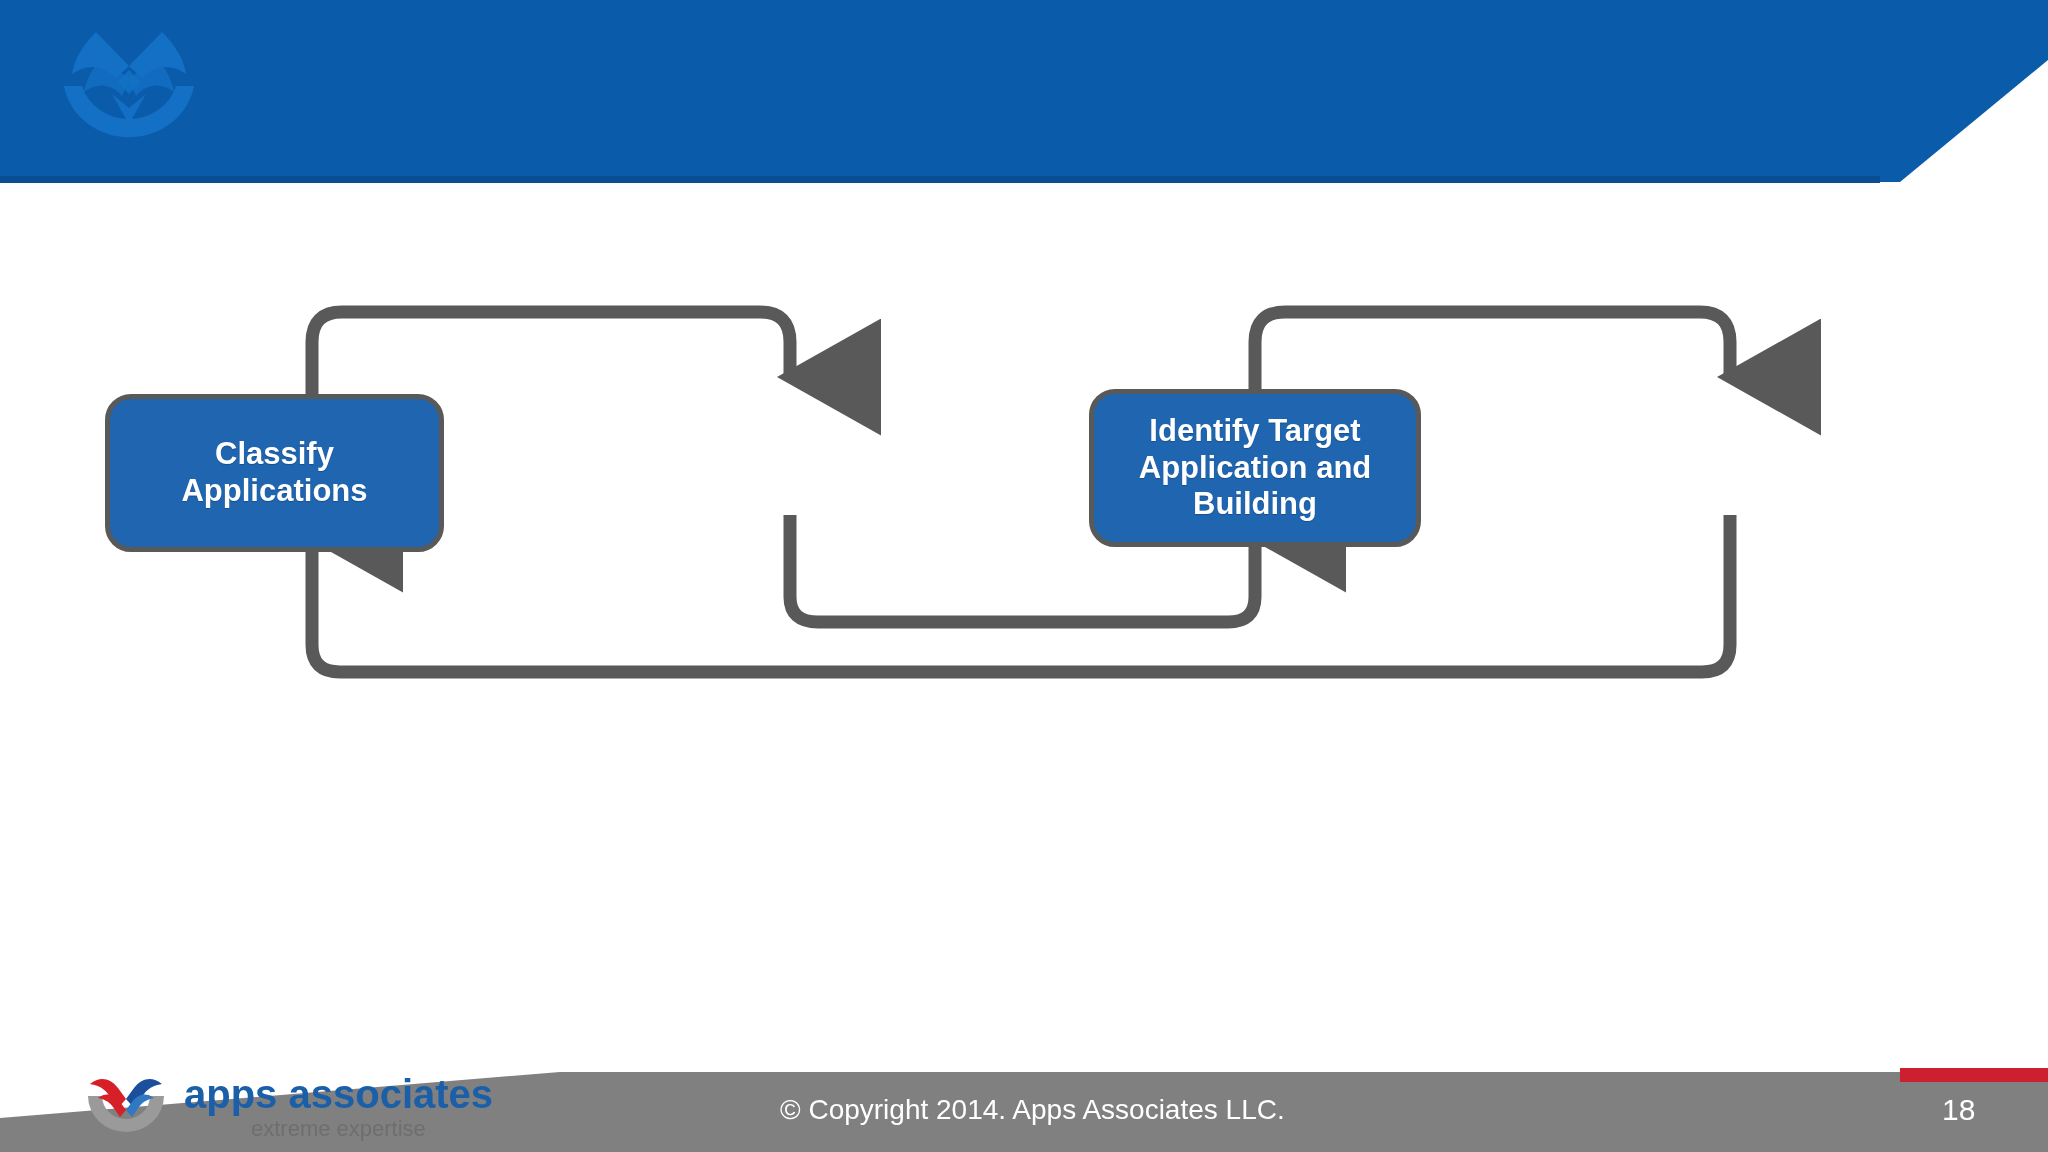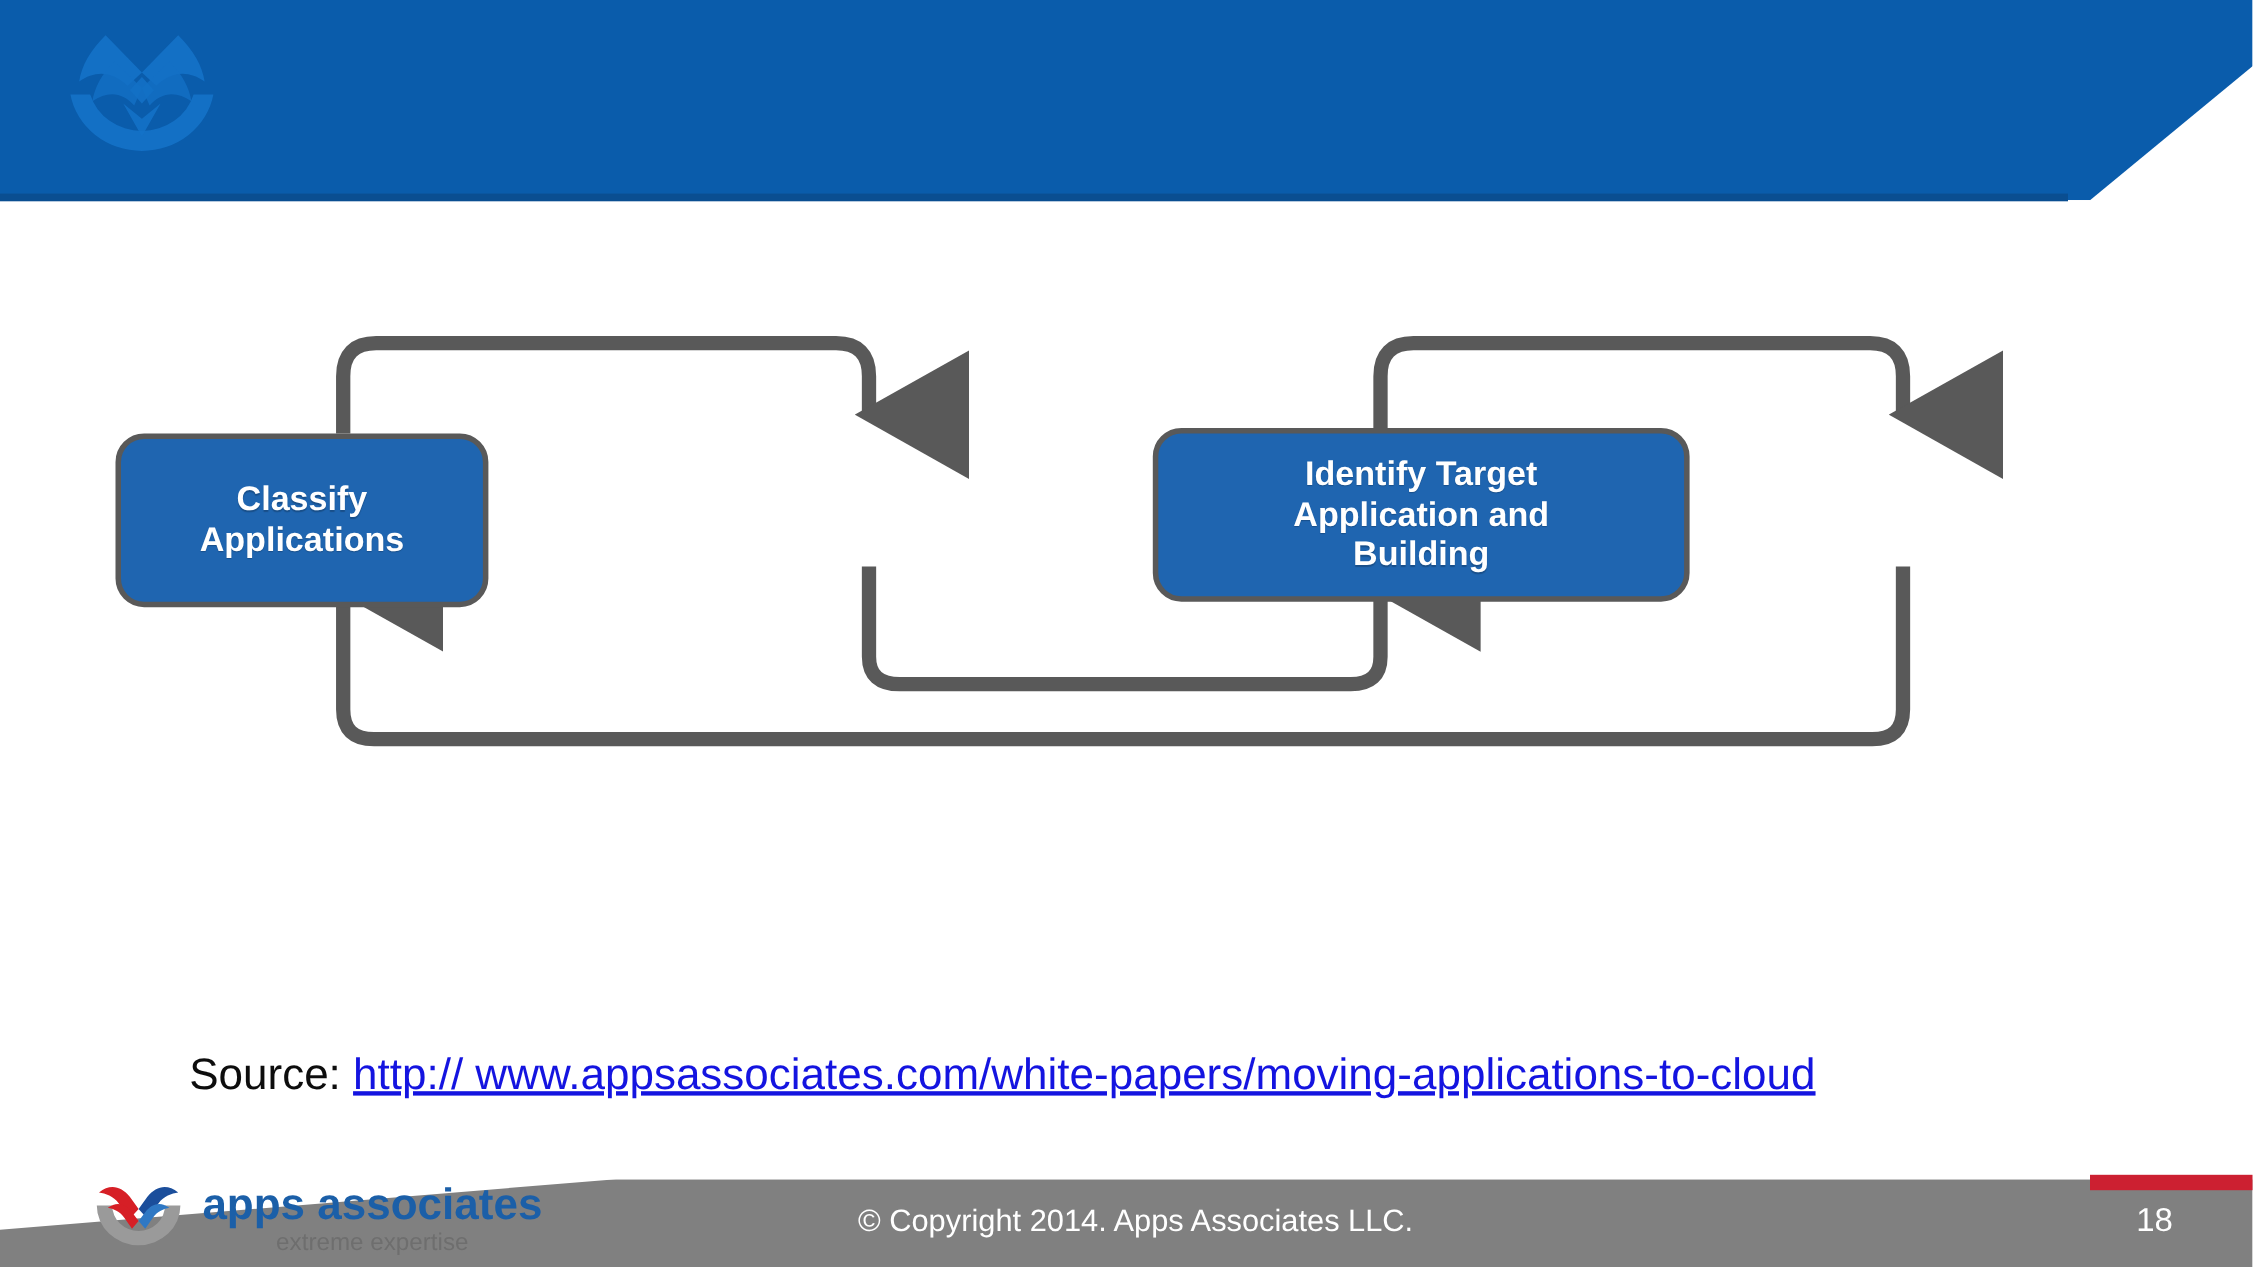--- a/index.html
+++ b/index.html
@@ -210,33 +210,30 @@
     </svg>
 
     <div class="proc-box" style="left:105px; top:212px; width:339px; height:158px;">
       <span>
         <span>Classify</span><br>
         <span>Applications</span>
       </span>
     </div>
 
 
-    <div class="proc-box" style="left:1048px; top:207px; width:488px; height:158px;">
+    <div class="proc-box" style="left:1089px; top:207px; width:332px; height:158px;">
       <span>
         <span>Identify Target</span><br>
         <span>Application and</span><br>
         <span>Building</span>
       </span>
     </div>
 
   </div>
 
-  <div class="source-line">
-    <span class="source-label">Source: </span><a class="source-link" href="#">http:// www.appsassociates.com/white-papers/moving-applications-to-cloud</a>
-  </div>
 
   <div class="footer-red"></div>
   <div class="footer-bar"></div>
 
   <div class="brand-logo">
     <svg viewBox="0 0 430 78" width="430" height="78" aria-hidden="true">
 
       <path d="M12 30 A38 36 0 0 0 88 30 L74 30 A24 23 0 0 1 26 30 Z" fill="#9A9A9A"></path>
 
       <path d="M14 18 C24 10 34 12 42 22 L50 33 L42 42 L32 28 C27 21 20 19 14 18 Z" fill="#D61F26"></path>

